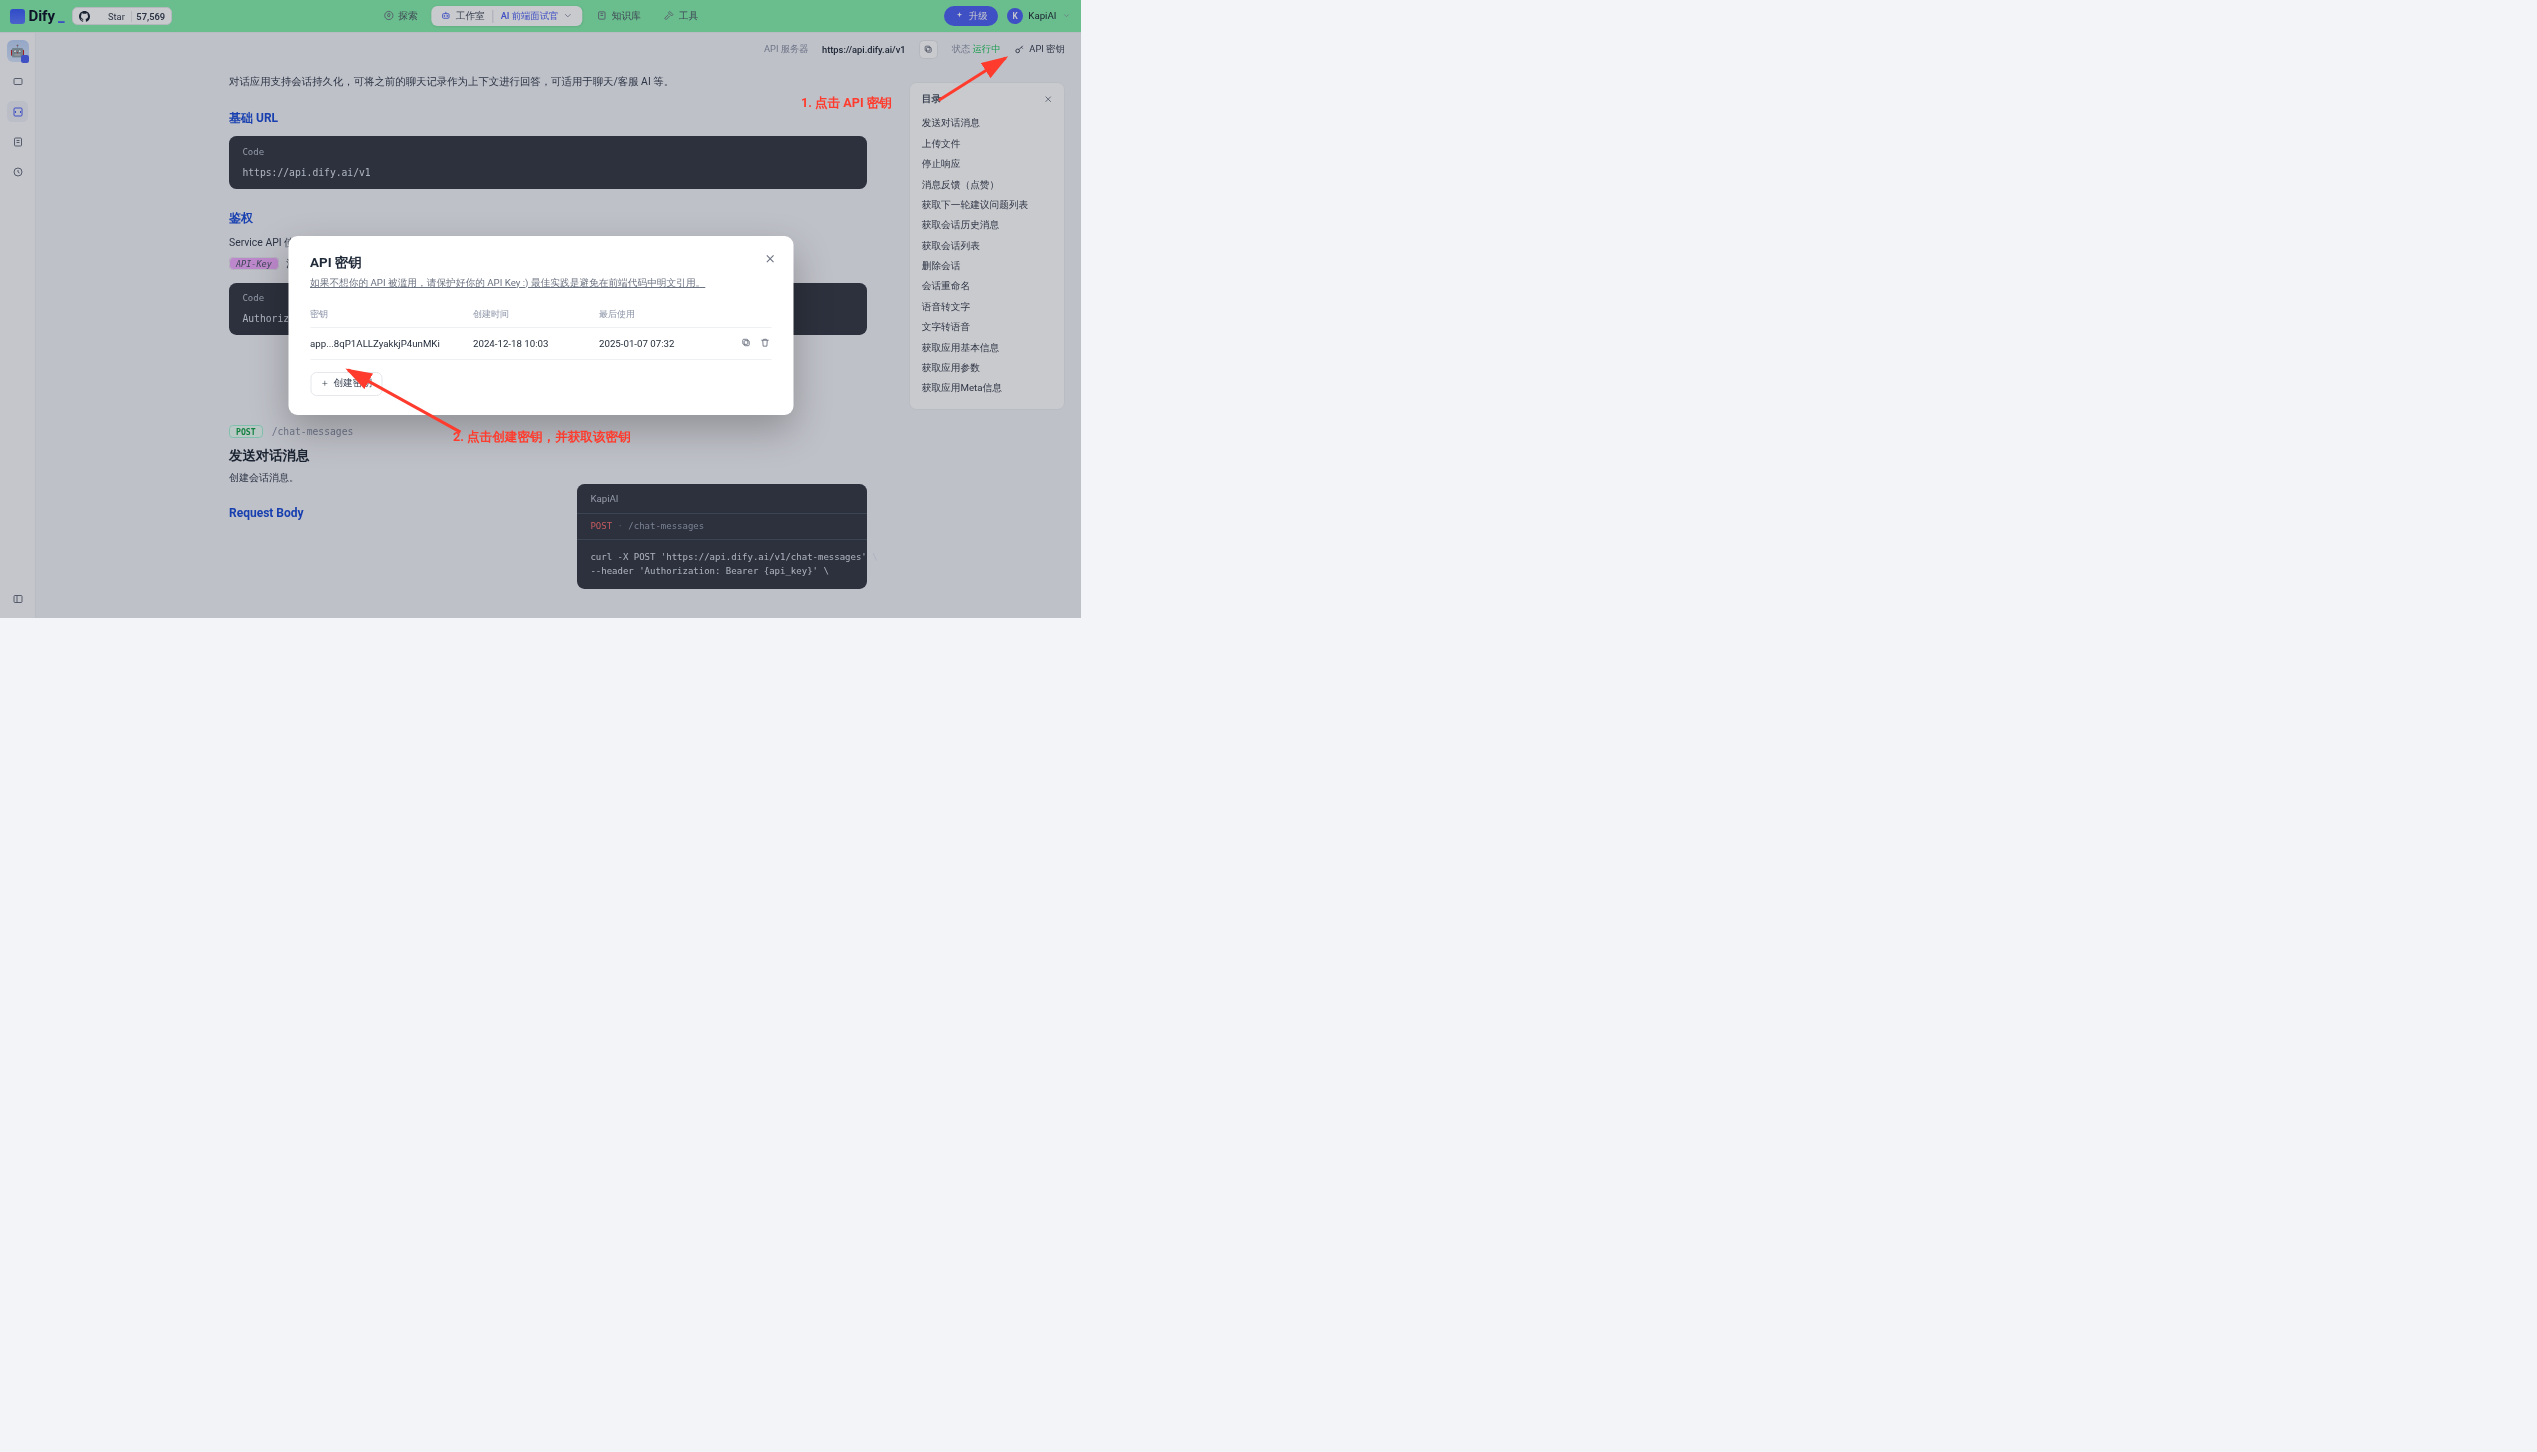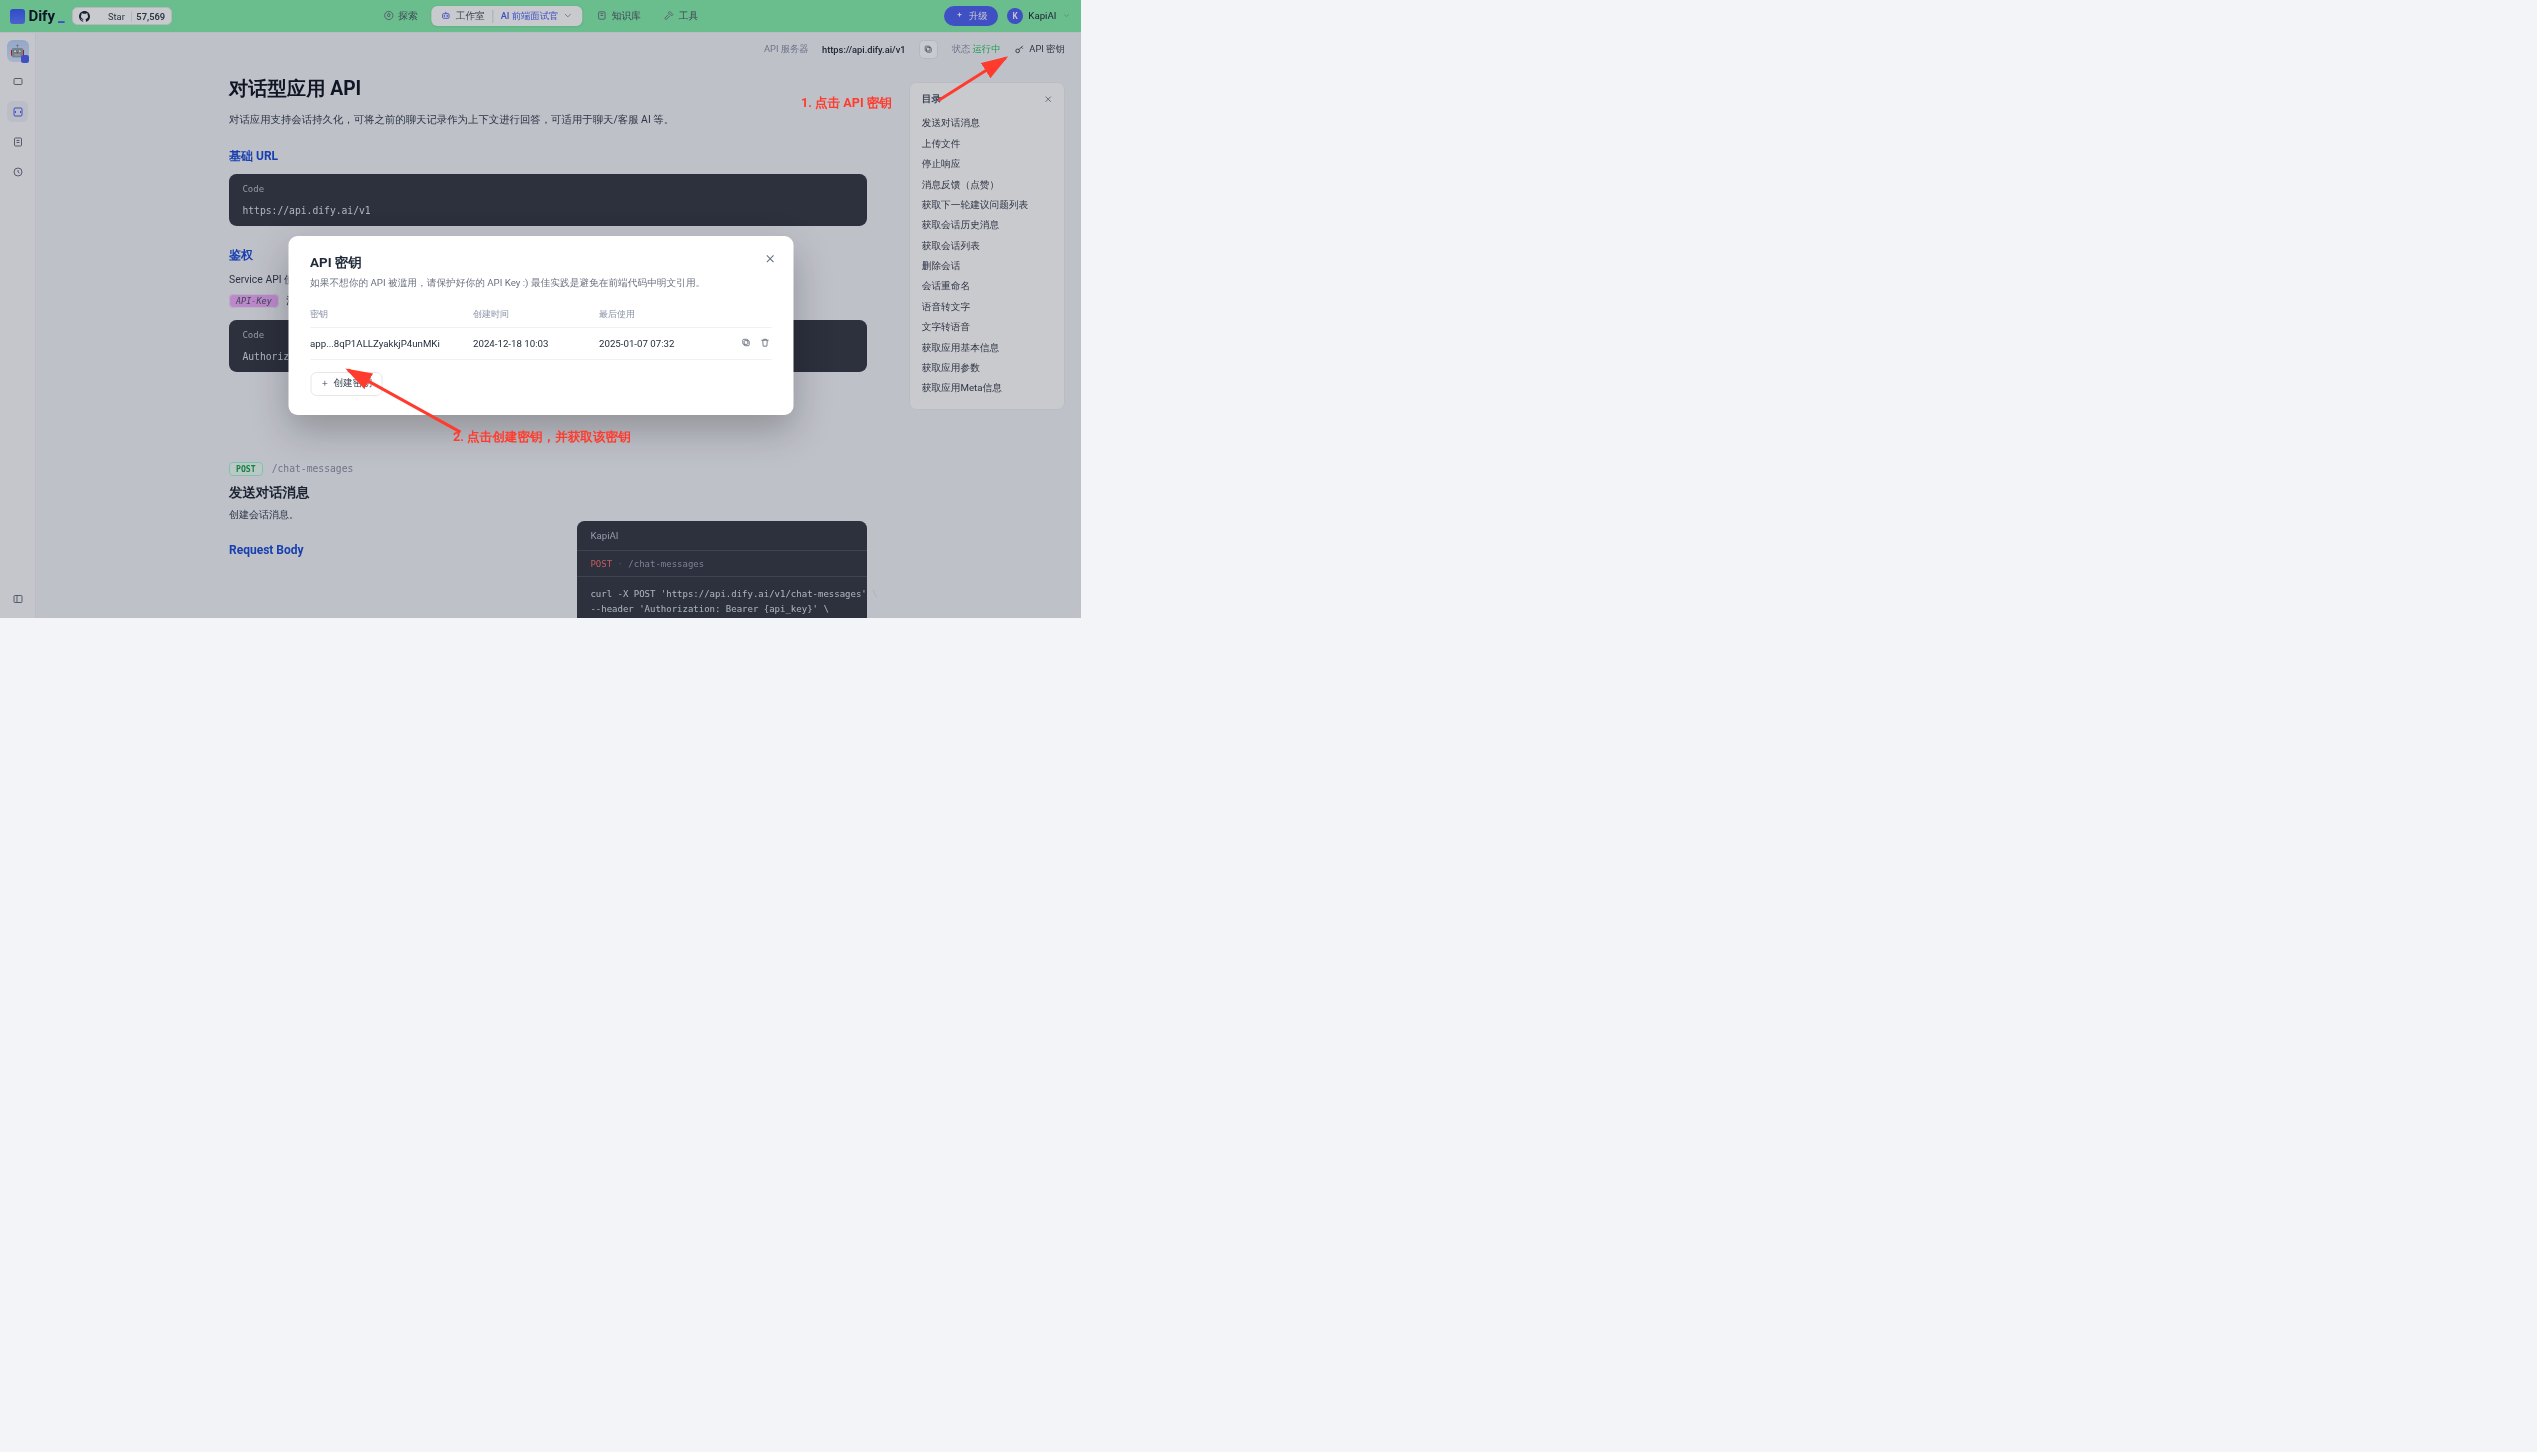--- a/index.html
+++ b/index.html
@@ -134,21 +134,21 @@
     .toc-close{cursor:pointer;color:#6b7280;}
     .toc-item{padding:3.7px 0;color:#3a4050;cursor:pointer;}
 
     
     .modal{
       position:absolute; left:50%; top:236px; transform:translateX(-50%);
       width:505px; background:#fff; border-radius:9px; padding:18px 22px 19.3px;
       box-shadow:0 15px 37px rgba(0,0,0,0.25); z-index:100;
     }
     .modal-title{font-size:13.4px;font-weight:700;margin-bottom:4.5px;}
-    .modal-desc{font-size:9.7px;color:#6b7280;margin-bottom:12px;}
+    .modal-desc{font-size:9.7px;color:#6b7280;margin-bottom:12px;text-decoration:underline;}
     .modal-close{position:absolute;top:16.3px;right:16.3px;cursor:pointer;color:#6b7280;font-size:13.4px;}
     .key-table{width:100%;font-size:9.7px;}
     .kt-head{display:grid;grid-template-columns:163px 126px 126px 45px;color:#8a92a6;font-size:9px;padding:6px 0;border-bottom:0.7px solid #eef0f4;}
     .kt-row{display:grid;grid-template-columns:163px 126px 126px 45px;padding:9px 0;border-bottom:0.7px solid #eef0f4;align-items:center;}
     .kt-actions{display:flex;gap:7.4px;color:#6b7280;justify-content:flex-end;}
     .kt-actions span{cursor:pointer;}
     .create-key{
       margin-top:12px;display:inline-flex;align-items:center;gap:3.7px;
       border:0.7px solid #e5e7eb;border-radius:6px;padding:4.5px 9px;font-size:9.7px;
       color:#374151;background:#fff;cursor:pointer;
@@ -283,21 +283,20 @@
     <svg viewBox="0 0 24 24" width="11" height="11" fill="none" stroke="#374151" stroke-width="2">
         <circle cx="8" cy="15" r="4"></circle>
         <path d="M11 12l8-8M16 7l3 3"></path>
       </svg>
     <span>API 密钥</span>
   </span>
 </div>
 
 <div class="main">
   <div class="page-inner">
-    <div class="h1">对话型应用 API</div>
     <div class="lead">对话应用支持会话持久化，可将之前的聊天记录作为上下文进行回答，可适用于聊天/客服 AI 等。</div>
 
     <div class="h2">基础 URL</div>
     <div class="codebox">
       <span class="cb-label">Code</span>
       <span class="cb-content">https://api.dify.ai/v1</span>
     </div>
 
     <div class="h2">鉴权</div>
     <div class="service-line">

